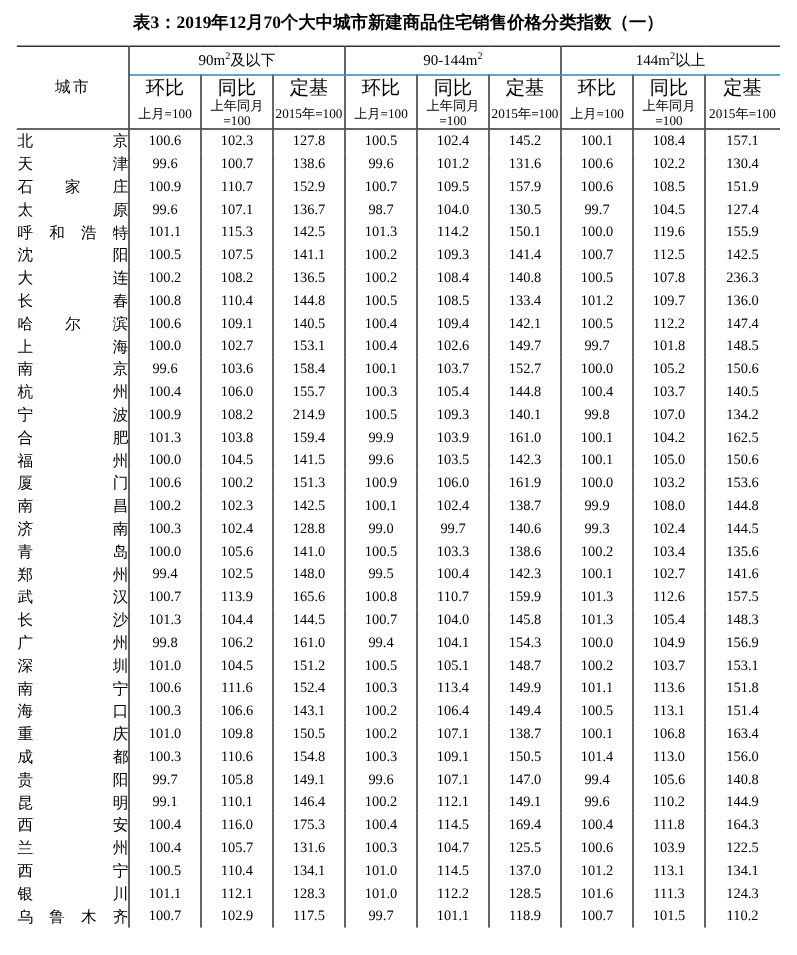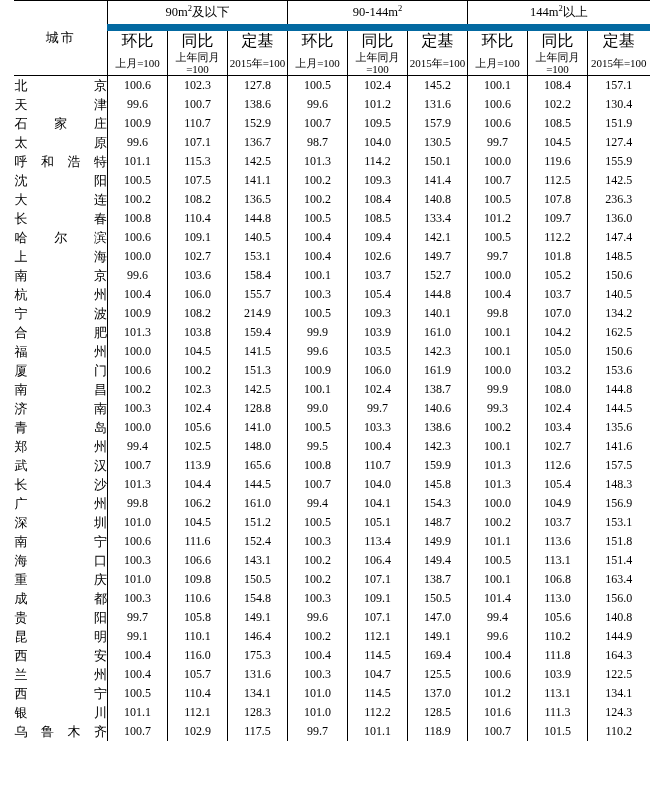--- a/index.html
+++ b/index.html
@@ -47,21 +47,21 @@
   }
   .hdr-bot {
     border-bottom: 1.1px solid #000;
     margin-top: 32px;
   }
   .grp-head {
     text-align: center;
     font-family: "Liberation Serif", serif;
     font-size: 12.5px;
     height: 23px;
-    border-bottom: 7px solid #0369a1;
+    border-bottom: 1px solid #0369a1;
   }
   .sub-head {
     text-align: center;
     font-family: "Liberation Serif", serif;
     font-size: 16px;
     height: 20px;
   }
   .sub-head2 {
     text-align: center;
     font-family: "Liberation Serif", serif;
@@ -97,20 +97,21 @@
     font-size: 0.68em;
     vertical-align: super;
     line-height: 0;
   }
 </style>
 </head>
 <body>
 
 <div class="page">
 
+  <div class="title">表3：2019年12月70个大中城市新建商品住宅销售价格分类指数（一）</div>
 
   <table class="main">
     <colgroup>
       <col style="width:93px">
       <col style="width:60px">
         <col style="width:60px">
         <col style="width:60px">
       <col style="width:60px">
         <col style="width:60px">
         <col style="width:60px">

